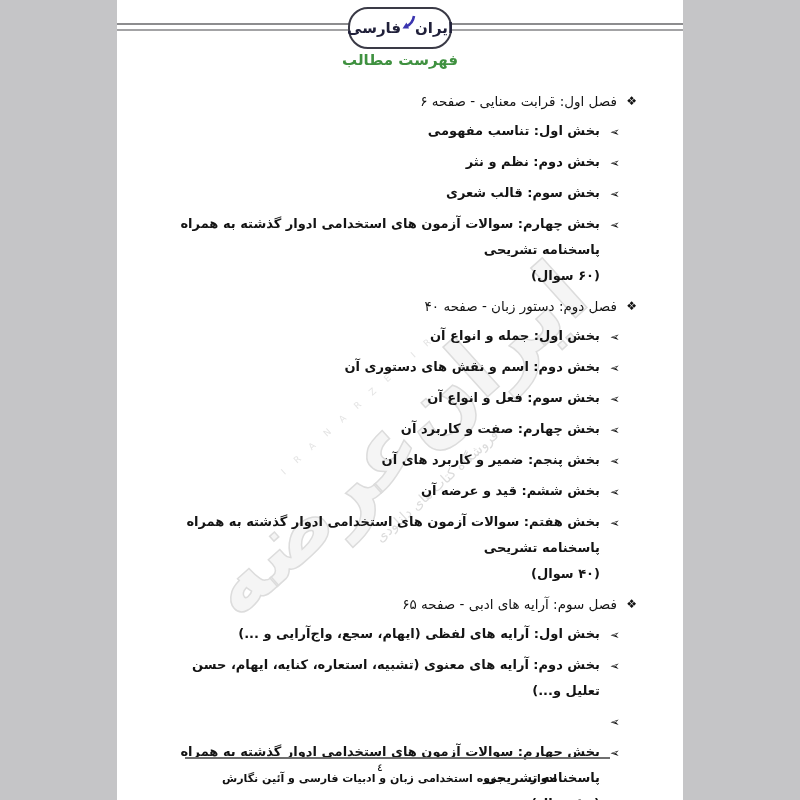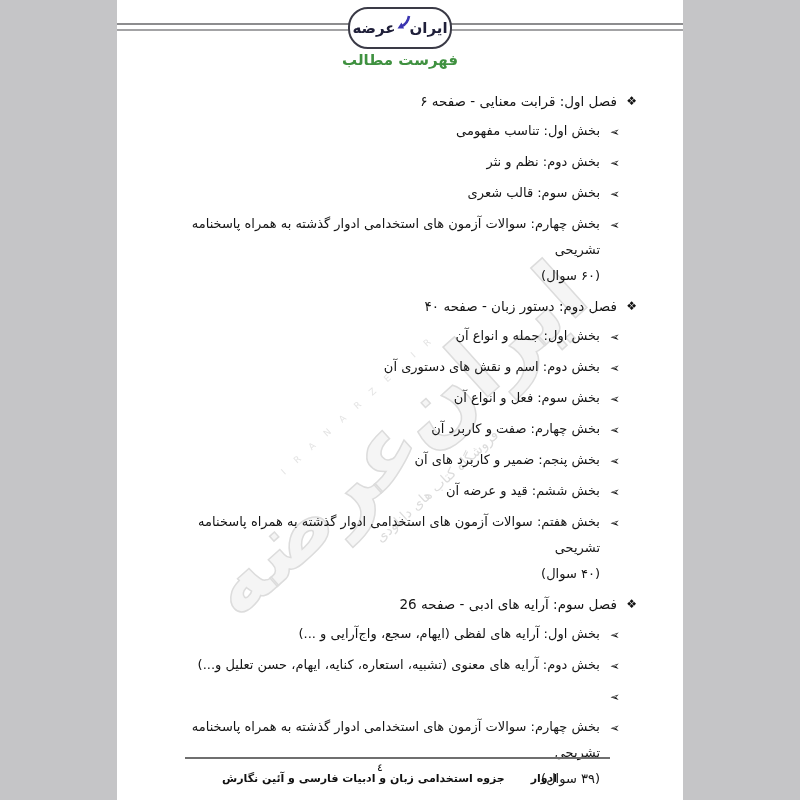--- a/index.html
+++ b/index.html
@@ -61,21 +61,21 @@
   .row.chapter .bullet { font-size:12px; }
   .row.section { margin-right:17px; }
   .row.section .bullet span {
     display:inline-block; transform:scaleX(-1); font-size:12px;
   }
   .row .label {
     line-height:26px; font-size:13px; color:#141414;
     white-space:pre-line;
   }
   .row.chapter .label { font-weight:normal; font-size:13.5px; }
-  .row.section .label { font-weight:400; }
+  .row.section .label { font-weight:700; }
   
   .footer-rule {
     position:absolute; top:757px; left:68px; width:425px; height:2px;
     background:#6f6f6f; z-index:2;
   }
   .footer-num {
     position:absolute; top:761px; left:68px; width:390px; text-align:center;
     font-size:11px; color:#111; z-index:2;
   }
   .footer-row {
@@ -93,21 +93,21 @@
   <div class="header-rule"></div>
 
   <div class="logo-pill">
     <span>ایران</span>
     <span class="logo-arrow">
       <svg width="16" height="16" viewBox="0 0 16 16">
         <path d="M14 2 C 13 8, 10 11, 6 12.5" fill="none" stroke="#3b35b0" stroke-width="2.6"></path>
         <path d="M9 14.5 L2.5 14.5 L6.5 8.5 Z" fill="#3b35b0"></path>
       </svg>
     </span>
-    <span>عرضه</span>
+    <span>فارسی</span>
   </div>
 
   <div class="page-title" style="color:#3f9140">فهرست مطالب</div>
 
   <div class="watermark">
     <div class="wm-tiny">IRANARZE.IR</div>
     <div class="wm-big">ایران‌عرضه</div>
     <div class="wm-small">فروشگاه کتاب های دانلودی</div>
   </div>
 
@@ -174,21 +174,21 @@
   </div>
 
   <div class="row section">
     <span class="bullet"><span>➢</span></span>
     <span class="label">بخش هفتم: سوالات آزمون های استخدامی ادوار گذشته به همراه پاسخنامه تشریحی
 (۴۰ سوال)</span>
   </div>
 
   <div class="row chapter">
     <span class="bullet">❖</span>
-    <span class="label">فصل سوم: آرایه های ادبی - صفحه 26</span>
+    <span class="label">فصل سوم: آرایه های ادبی - صفحه ۶۵</span>
   </div>
 
   <div class="row section">
     <span class="bullet"><span>➢</span></span>
     <span class="label">بخش اول: آرایه های لفظی (ایهام، سجع، واج‌آرایی و ...)</span>
   </div>
 
   <div class="row section">
     <span class="bullet"><span>➢</span></span>
     <span class="label">بخش دوم: آرایه های معنوی (تشبیه، استعاره، کنایه، ایهام، حسن تعلیل و...)</span>

